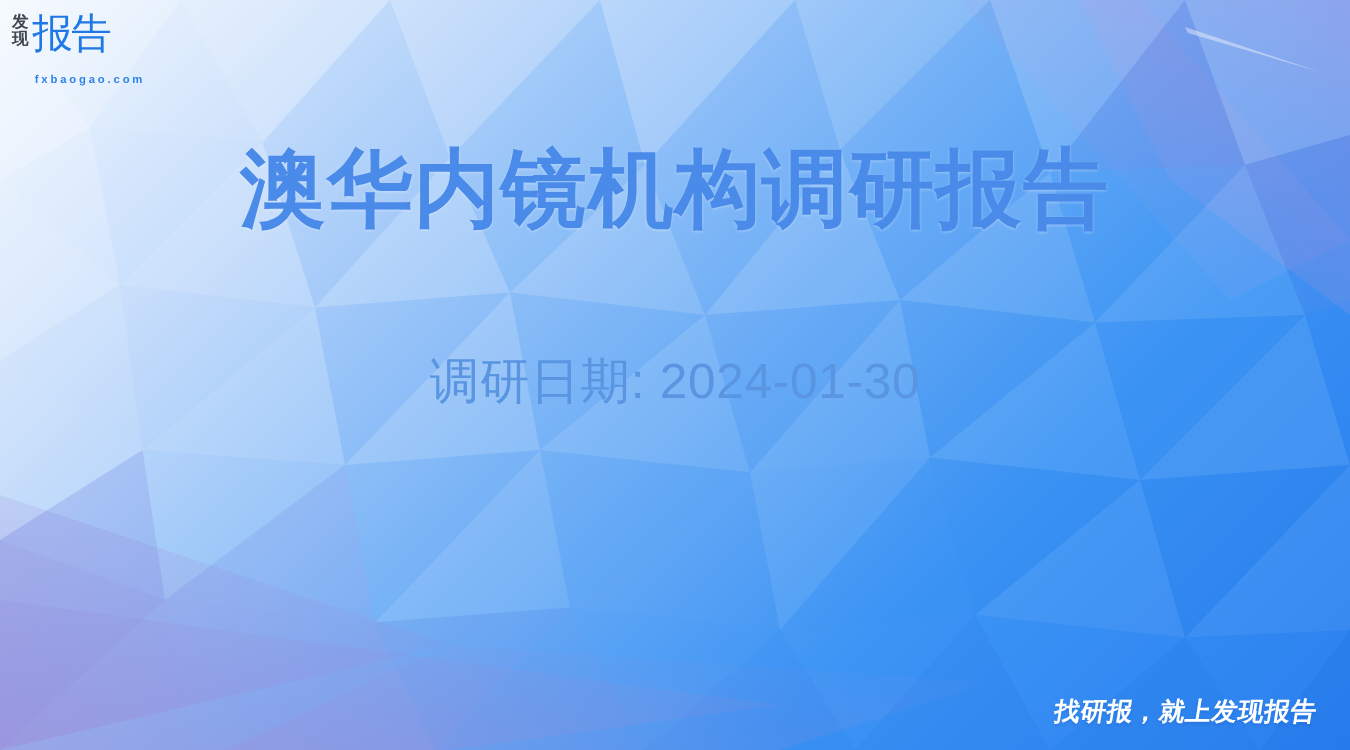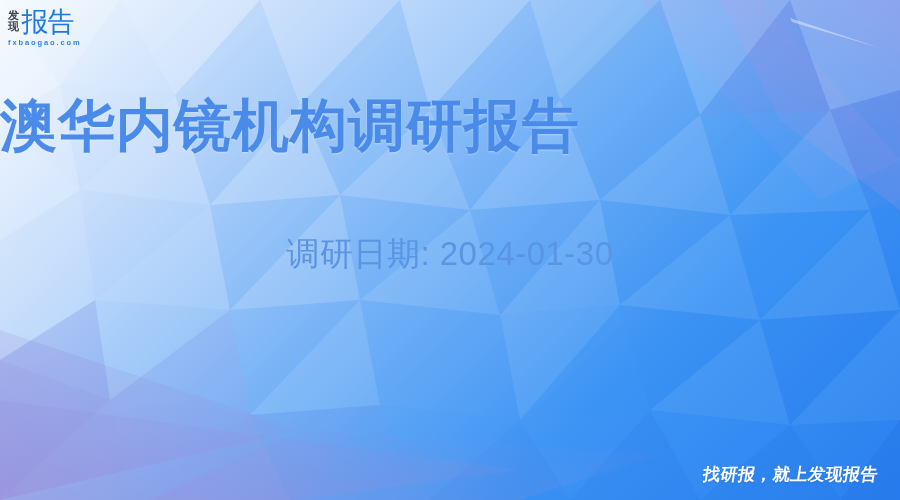--- a/index.html
+++ b/index.html
@@ -27,29 +27,30 @@
     line-height:1.02;
     font-size:11px; font-weight:700; color:#3f4650;
     margin-right:3px; padding-top:1px;
     letter-spacing:-0.5px;
   }
   #logo-word {
     font-size:27px; font-weight:400; color:#1f78e4;
     line-height:1; letter-spacing:-1px;
   }
   #logo-url {
-    margin-top:2px;
+    margin-top:12px;
     font-size:7.5px; font-weight:700; color:#2f83e8;
     letter-spacing:1.9px;
+    text-align:center;
   }
 
   
   #title {
     position:absolute; left:0; right:0; top:88px;
-    text-align:left;
+    text-align:center;
     font-size:57px; font-weight:700;
     letter-spacing:1px;
     color:#4a8bea;
     text-shadow:0 1px 2px rgba(255,255,255,.35);
     white-space:nowrap;
   }
   #subtitle {
     position:absolute; left:0; right:0; top:232px;
     text-align:center;
     font-size:33px; font-weight:400;

